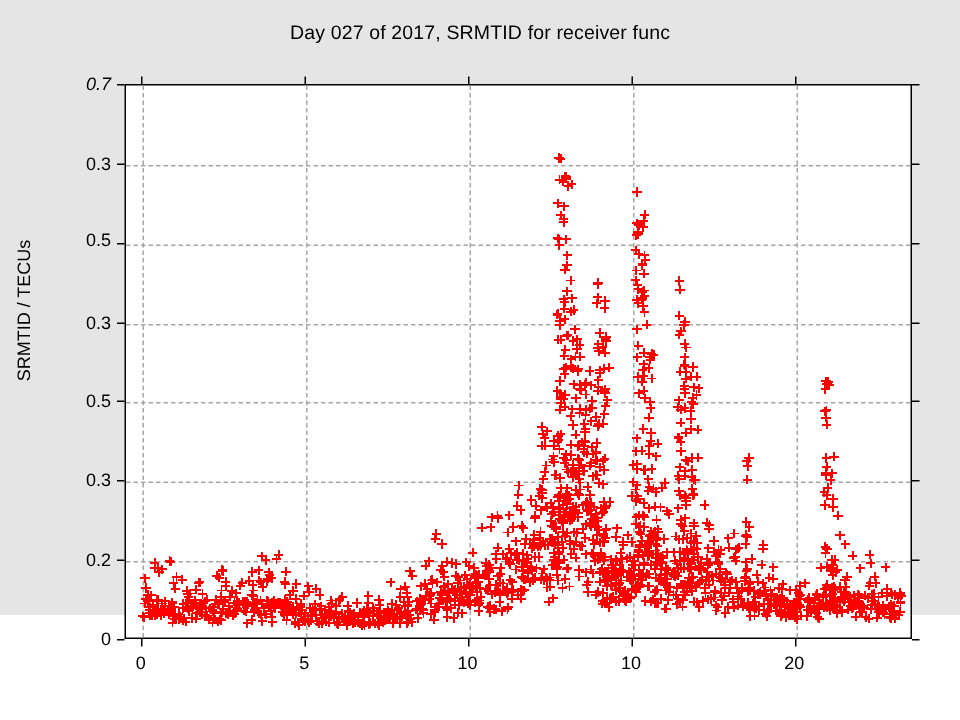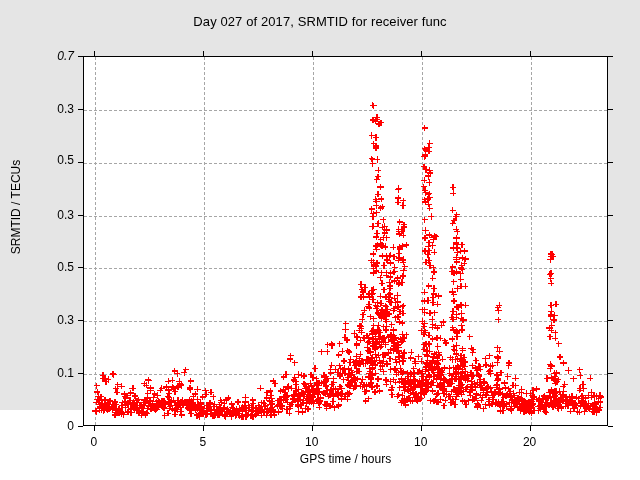--- a/index.html
+++ b/index.html
@@ -155,21 +155,21 @@
       </svg>
   </div>
 
   <div id="axes-overlay">
     <div id="yticks">
         <div class="tick-y-out" style="left: 78px; top: 426px;"></div>
         <div class="tick-y-out" style="left: 608px; top: 426px;"></div>
         <div class="ytick-label" style="left: 4px; top: 426px;">0</div>
         <div class="tick-y-out" style="left: 78px; top: 373.143px;"></div>
         <div class="tick-y-out" style="left: 608px; top: 373.143px;"></div>
-        <div class="ytick-label" style="left: 4px; top: 373.143px;">0.1</div>
+        <div class="ytick-label" style="left: 4px; top: 373.143px;">0.2</div>
         <div class="tick-y-out" style="left: 78px; top: 320.286px;"></div>
         <div class="tick-y-out" style="left: 608px; top: 320.286px;"></div>
         <div class="ytick-label" style="left: 4px; top: 320.286px;">0.3</div>
         <div class="tick-y-out" style="left: 78px; top: 267.429px;"></div>
         <div class="tick-y-out" style="left: 608px; top: 267.429px;"></div>
         <div class="ytick-label" style="left: 4px; top: 267.429px;">0.5</div>
         <div class="tick-y-out" style="left: 78px; top: 214.571px;"></div>
         <div class="tick-y-out" style="left: 608px; top: 214.571px;"></div>
         <div class="ytick-label" style="left: 4px; top: 214.571px;">0.3</div>
         <div class="tick-y-out" style="left: 78px; top: 161.714px;"></div>
@@ -194,15 +194,14 @@
         <div class="xtick-label" style="left: 311.734px; top: 435px; text-align: center;">10</div>
         <div class="tick-x-out" style="left: 420.656px; top: 426px;"></div>
         <div class="tick-x-out" style="left: 420.656px; top: 51px;"></div>
         <div class="xtick-label" style="left: 420.656px; top: 435px;">10</div>
         <div class="tick-x-out" style="left: 529.577px; top: 426px;"></div>
         <div class="tick-x-out" style="left: 529.577px; top: 51px;"></div>
         <div class="xtick-label" style="left: 529.577px; top: 435px;">20</div>
       </div>
   </div>
 
-  <div id="xlabel">GPS time / hours</div>
 
 </div>
 
 </body></html>

